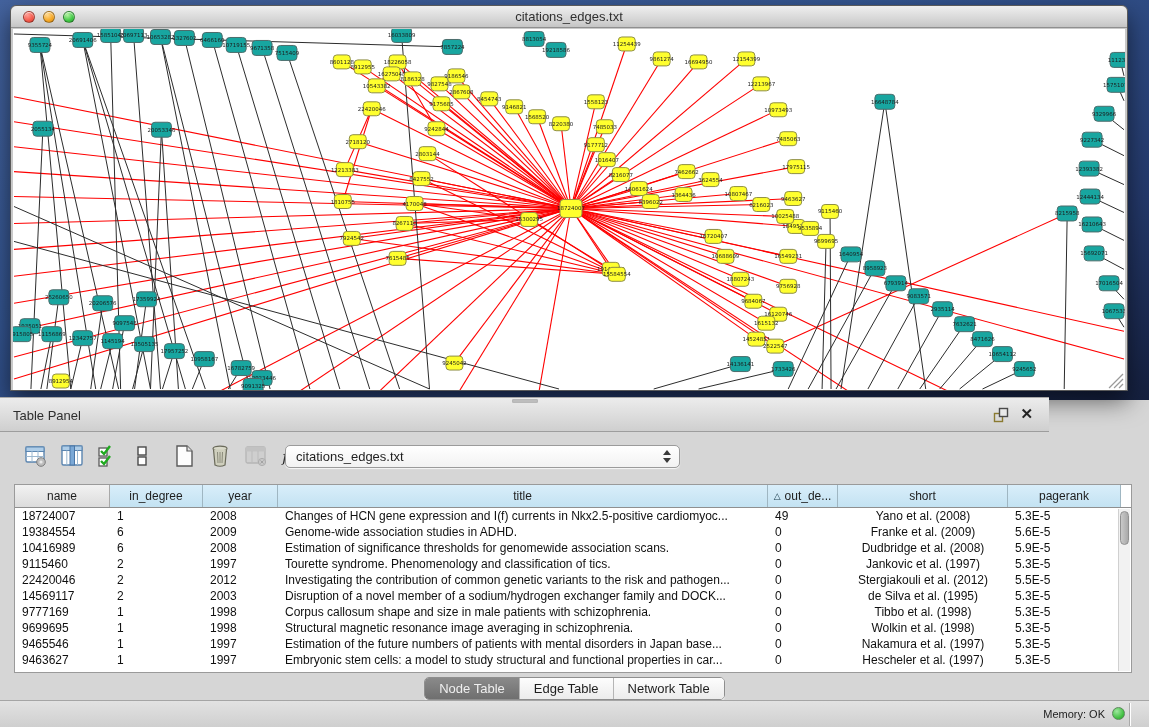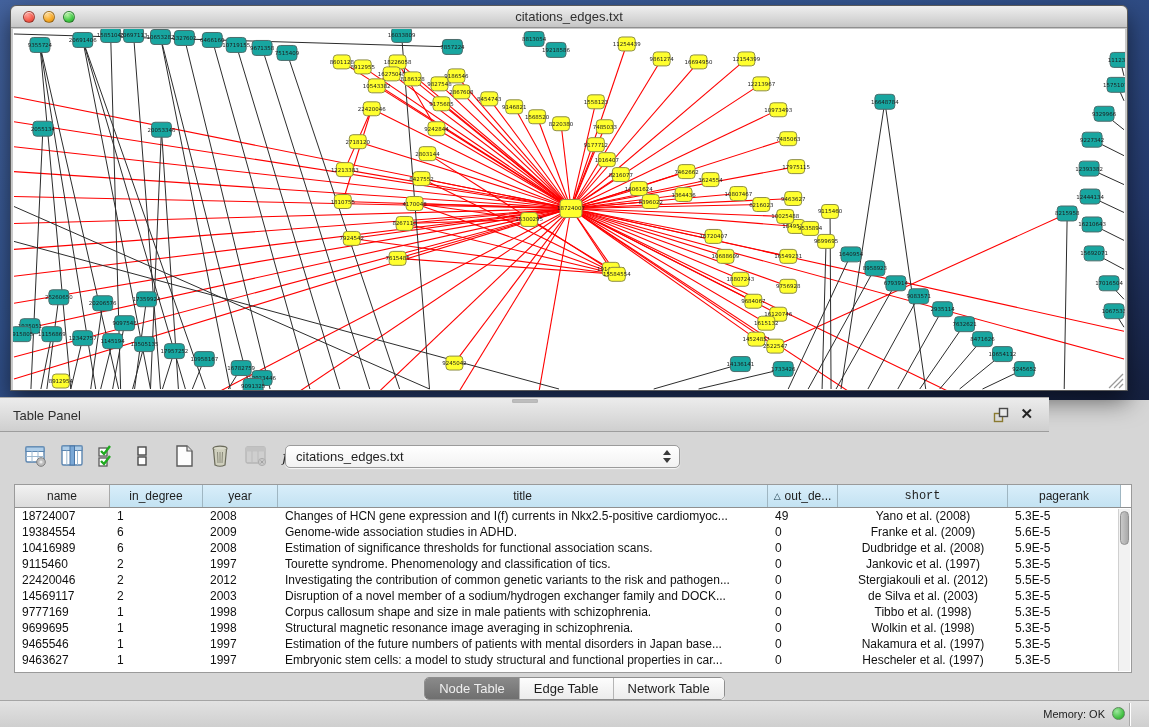--- a/index.html
+++ b/index.html
@@ -607,21 +607,21 @@
           <div class="th" style="width: 75px;">
             <span>year</span>
           </div>
           <div class="th" style="width: 490px;">
             <span>title</span>
           </div>
           <div class="th" style="width: 70px;">
             <span class="sort">△</span>
             <span>out_de...</span>
           </div>
-          <div class="th" style="width: 170px; font-family: Liberation Mono, monospace;">
+          <div class="th" style="width: 170px;">
             <span>short</span>
           </div>
           <div class="th" style="width: 113px;">
             <span>pagerank</span>
           </div>
         </div>
       <div id="tbody">
           <div class="tr">
             <div class="td" style="width: 95px;">18724007</div>
             <div class="td" style="width: 93px;">1</div>
@@ -637,21 +637,21 @@
             <div class="td" style="width: 75px;">2009</div>
             <div class="td" style="width: 490px;">Genome-wide association studies in ADHD.</div>
             <div class="td" style="width: 70px;">0</div>
             <div class="td center" style="width: 170px; text-align: center;">Franke et al. (2009)</div>
             <div class="td" style="width: 113px;">5.6E-5</div>
           </div>
           <div class="tr">
             <div class="td" style="width: 95px;">10416989</div>
             <div class="td" style="width: 93px;">6</div>
             <div class="td" style="width: 75px;">2008</div>
-            <div class="td" style="width: 490px;">Estimation of significance thresholds for functional association scans.</div>
+            <div class="td" style="width: 490px;">Estimation of significance thresholds for genomewide association scans.</div>
             <div class="td" style="width: 70px;">0</div>
             <div class="td center" style="width: 170px; text-align: center;">Dudbridge et al. (2008)</div>
             <div class="td" style="width: 113px;">5.9E-5</div>
           </div>
           <div class="tr">
             <div class="td" style="width: 95px;">9115460</div>
             <div class="td" style="width: 93px;">2</div>
             <div class="td" style="width: 75px;">1997</div>
             <div class="td" style="width: 490px;">Tourette syndrome. Phenomenology and classification of tics.</div>
             <div class="td" style="width: 70px;">0</div>
@@ -666,21 +666,21 @@
             <div class="td" style="width: 70px;">0</div>
             <div class="td center" style="width: 170px; text-align: center;">Stergiakouli et al. (2012)</div>
             <div class="td" style="width: 113px;">5.5E-5</div>
           </div>
           <div class="tr">
             <div class="td" style="width: 95px;">14569117</div>
             <div class="td" style="width: 93px;">2</div>
             <div class="td" style="width: 75px;">2003</div>
             <div class="td" style="width: 490px;">Disruption of a novel member of a sodium/hydrogen exchanger family and DOCK...</div>
             <div class="td" style="width: 70px;">0</div>
-            <div class="td center" style="width: 170px; text-align: center;">de Silva et al. (2003)</div>
+            <div class="td center" style="width: 170px; text-align: center;">de Silva et al. (1995)</div>
             <div class="td" style="width: 113px;">5.3E-5</div>
           </div>
           <div class="tr">
             <div class="td" style="width: 95px;">9777169</div>
             <div class="td" style="width: 93px;">1</div>
             <div class="td" style="width: 75px;">1998</div>
             <div class="td" style="width: 490px;">Corpus callosum shape and size in male patients with schizophrenia.</div>
             <div class="td" style="width: 70px;">0</div>
             <div class="td center" style="width: 170px; text-align: center;">Tibbo et al. (1998)</div>
             <div class="td" style="width: 113px;">5.3E-5</div>

